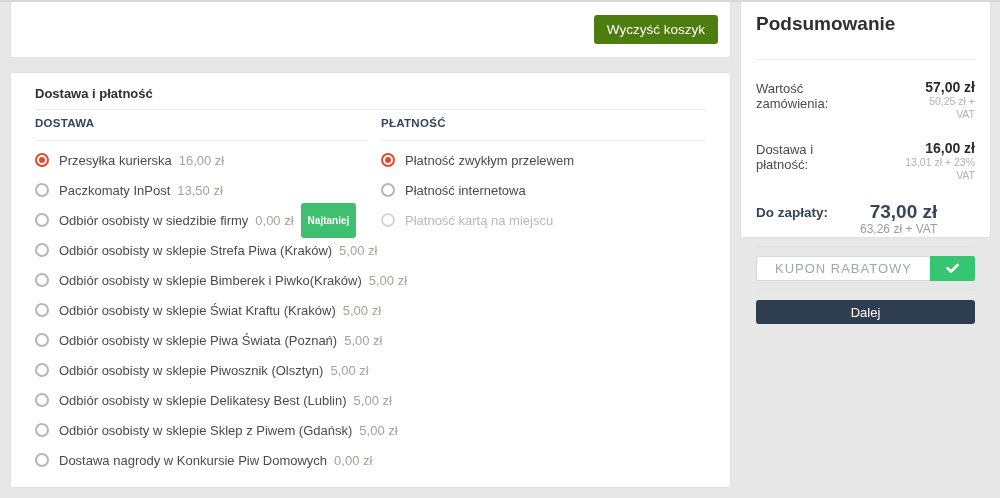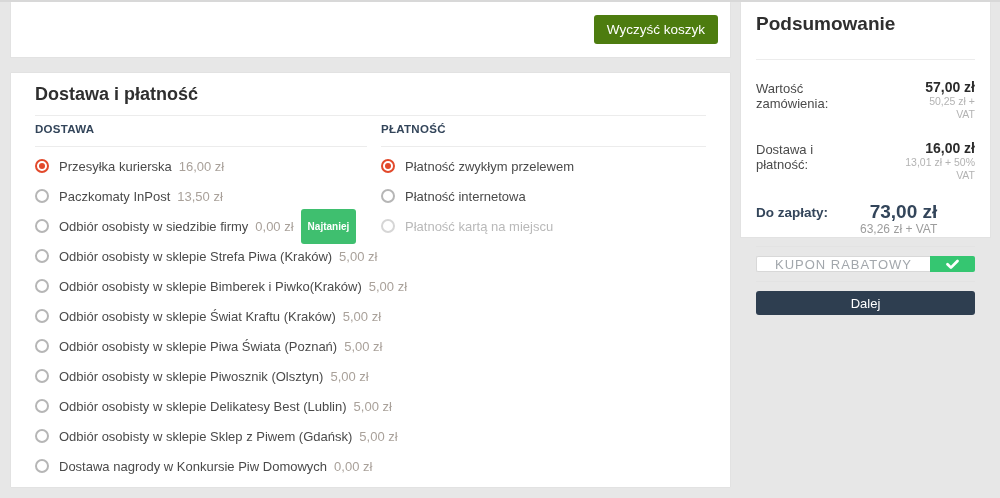--- a/index.html
+++ b/index.html
@@ -29,22 +29,22 @@
     background: #4d7c0f; color: #fff;
     border: none; border-radius: 3px;
     font-family: "Liberation Sans", sans-serif;
     font-size: 13.5px; padding: 7px 13px;
     cursor: pointer;
   }
 
   
   #main-card { left: 10px; top: 72px; width: 721px; height: 416px; padding: 10px 24px 12px; }
   .main-title {
-    font-size: 18px; font-weight: bold; color: #2f2f2f;
-    line-height: 22px; padding-bottom: 10px;
+    font-size: 13px; font-weight: bold; color: #2f2f2f;
+    line-height: 22px; padding-bottom: 4px;
     border-bottom: 1px solid #ececec;
   }
   .columns { display: flex; margin-top: 6px; }
   .col-delivery { width: 332px; margin-right: 14px; flex: none; }
   .col-payment { flex: 1; }
   .col-header {
     font-size: 11.5px; font-weight: bold; color: #33455a;
     letter-spacing: .3px; line-height: 14px;
     padding-bottom: 10px; border-bottom: 1px solid #ececec;
   }
@@ -81,21 +81,21 @@
   }
   .sum-row { display: flex; align-items: flex-start; margin-top: 19px; gap: 32px; }
   .sum-label { font-size: 13px; color: #4a4a4a; padding-top: 2px; }
   .sum-values { text-align: right; }
   .sum-value { font-size: 14px; font-weight: bold; color: #2b2b2b; line-height: 16px; }
   .sum-sub { font-size: 10.5px; color: #b3b3b3; line-height: 13px; }
   .sum-row.emphasis .sum-label { font-weight: bold; color: #33455a; font-size: 13.5px; padding-top: 4px; }
   .sum-row.emphasis .sum-value { font-size: 19px; color: #33455a; line-height: 21px; }
   .sum-row.emphasis .sum-sub { font-size: 12px; color: #9d9d9d; line-height: 15px; }
   .sep { border: none; border-top: 1px solid #e3e3e3; margin: 9px 0; }
-  .coupon-row { display: flex; height: 16px; justify-content: space-between; }
+  .coupon-row { display: flex; height: 25px; justify-content: space-between; }
   .coupon-input {
     flex: 1; min-width: 0;
     border: 1px solid #d8d8d8; border-right: none;
     border-radius: 2px 0 0 2px;
     text-align: center; font-family: "Liberation Sans", sans-serif;
     font-size: 13px; color: #555; letter-spacing: 1px;
     outline: none;
   }
   .coupon-input::placeholder { color: #a2a7ac; }
   .coupon-apply {
@@ -242,21 +242,21 @@
         <span class="sum-values">
           <div class="sum-value">57,00 zł</div>
           <div class="sum-sub">50,25 zł + VAT</div>
         </span>
       </div>
 
       <div class="sum-row">
         <span class="sum-label">Dostawa i płatność:</span>
         <span class="sum-values">
           <div class="sum-value">16,00 zł</div>
-          <div class="sum-sub">13,01 zł + 50% VAT</div>
+          <div class="sum-sub">13,01 zł + 23% VAT</div>
         </span>
       </div>
 
       <div class="sum-row emphasis">
         <span class="sum-label">Do zapłaty:</span>
         <span class="sum-values">
           <div class="sum-value">73,00 zł</div>
           <div class="sum-sub">63,26 zł + VAT</div>
         </span>
       </div>

